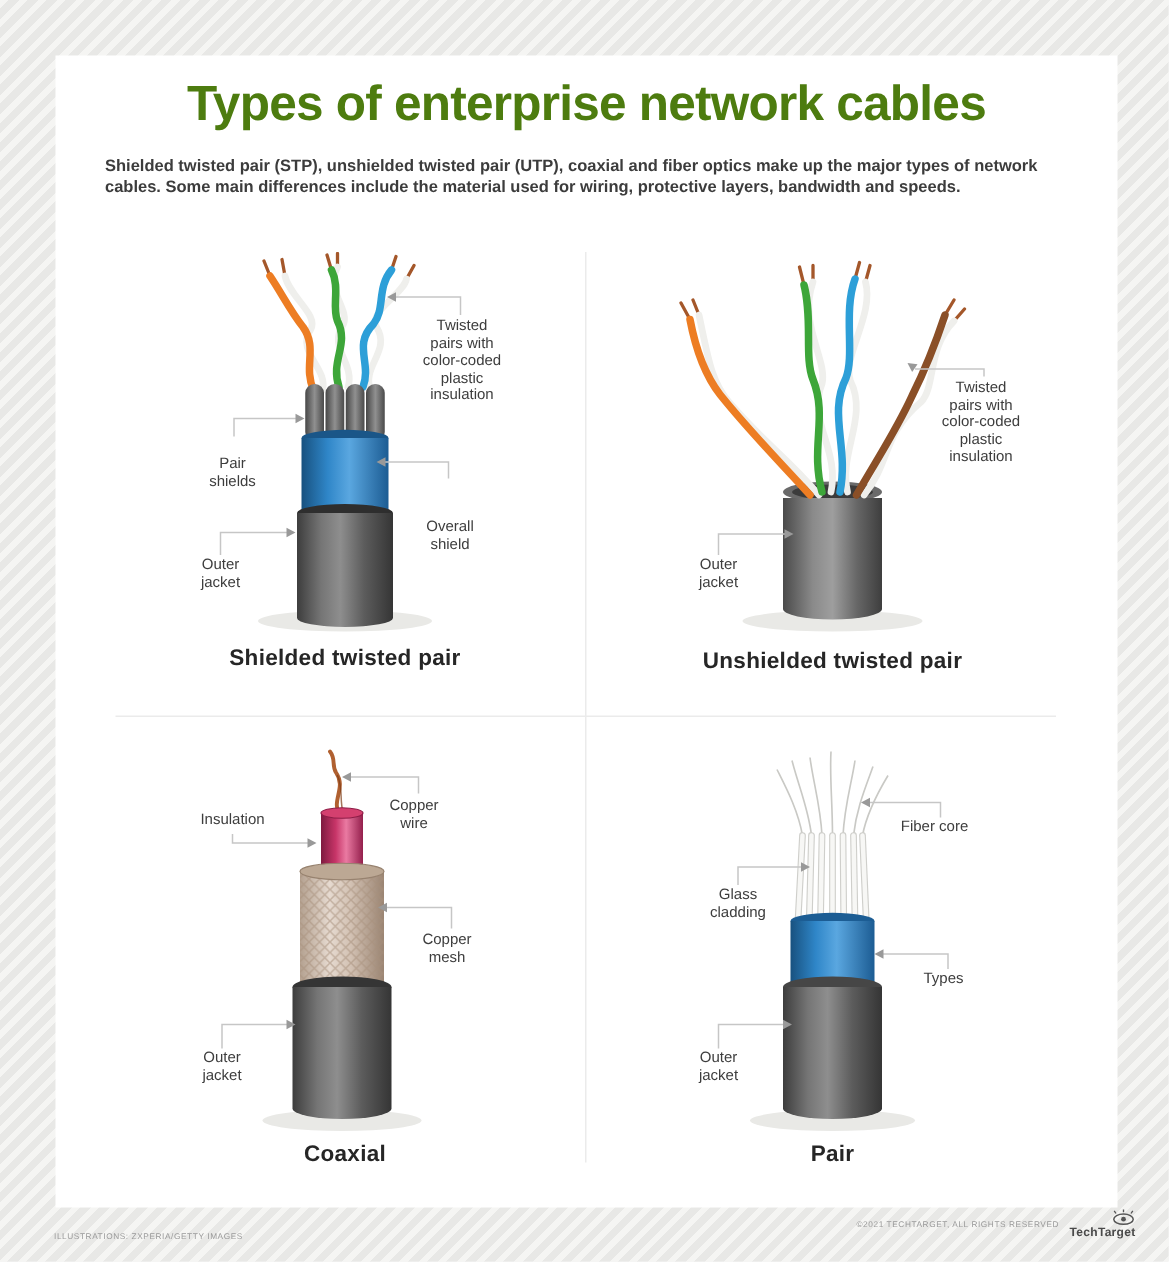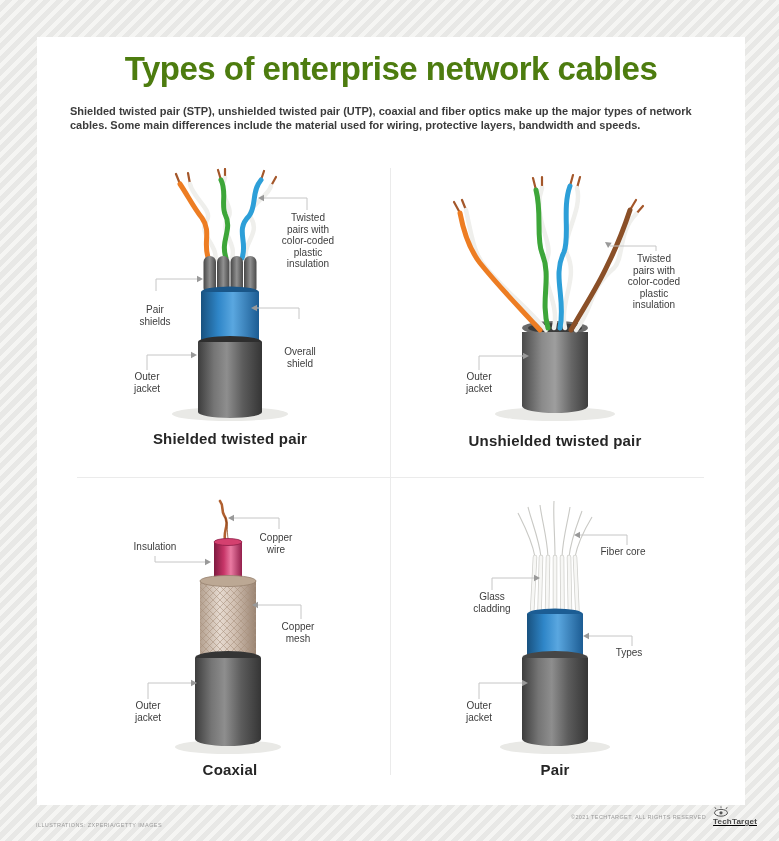--- a/index.html
+++ b/index.html
@@ -56,21 +56,21 @@
   .lb-fb-oj{left:434px;top:700px;width:90px;}
   
   .credit-left{
     position:absolute;left:36px;top:822px;font-size:5.5px;letter-spacing:0.4px;
     color:#9a9a9a;
   }
   .footer-right{
     position:absolute;right:22px;top:806px;display:flex;align-items:flex-end;gap:7px;
   }
   .credit-right{font-size:5.5px;letter-spacing:0.4px;color:#9a9a9a;margin-bottom:6px;}
-  .tt-logo{display:flex;flex-direction:column;align-items:flex-start;text-decoration:underline;}
+  .tt-logo{display:flex;flex-direction:column;align-items:flex-end;}
   .tt-logo-text{font-size:8px;font-weight:bold;color:#4a4a4a;letter-spacing:0.2px;}
 </style>
 </head>
 <body>
 
 <div class="card"></div>
 
 <h1 class="page-title">Types of enterprise network cables</h1>
 <p class="page-subtitle">Shielded twisted pair (STP), unshielded twisted pair (UTP), coaxial and fiber optics make up the major types of network cables. Some main differences include the material used for wiring, protective layers, bandwidth and speeds.</p>
 

